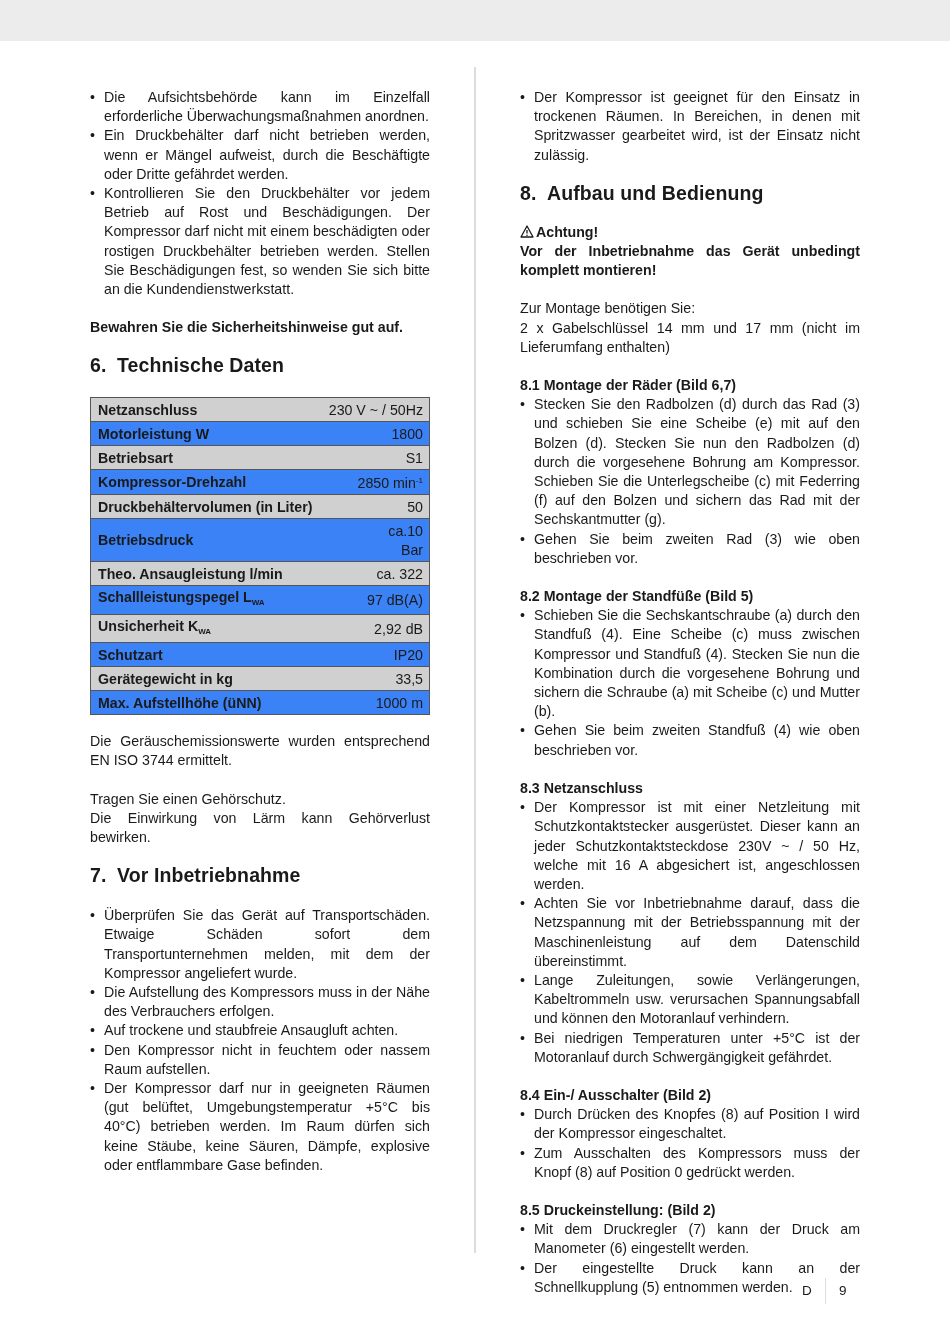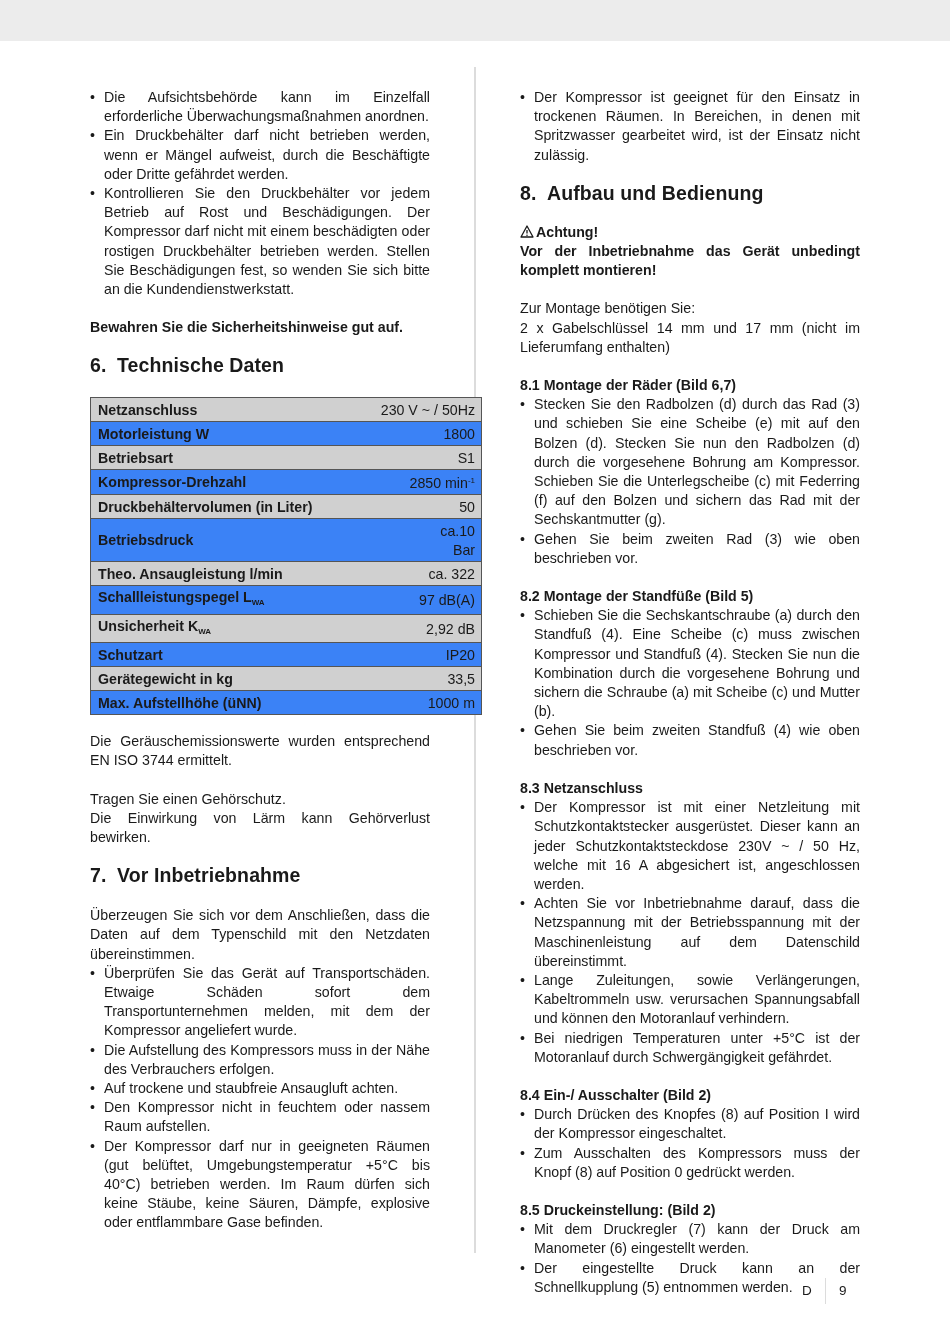--- a/index.html
+++ b/index.html
@@ -12,21 +12,21 @@
   .col-right { left: 520px; width: 340px; }
   p.body { text-align: justify; }
   ul.bullets { list-style: none; }
   ul.bullets li { position: relative; padding-left: 14px; text-align: justify; }
   ul.bullets li::before { content: "•"; position: absolute; left: 0; top: 0; }
   .bold { font-weight: bold; }
   h2.section { font-size: 19.5px; font-weight: bold; line-height: 24px; letter-spacing: 0.1px; }
   h2.section .num { display: inline-block; width: 27px; }
   h3.sub { font-size: 14.2px; font-weight: bold; line-height: 19.2px; }
   .spacer-s { height: 19px; }
-  table.spec { width: 392px; border-collapse: collapse; border: 1px solid #555; font-size: 14.2px; }
+  table.spec { width: 340px; border-collapse: collapse; border: 1px solid #555; font-size: 14.2px; }
   table.spec td { border-top: 1px solid #555; border-bottom: 1px solid #555; padding: 2px 6px 1px 7px; line-height: 18.6px; height: 24px; vertical-align: middle; }
   table.spec td.k { font-weight: bold; }
   table.spec td.v { text-align: right; white-space: pre-line; }
   table.spec tr.shade td { background: #d0d0d0; }
   table.spec tr.plain td { background: #3b82f6; }
   sub.s { font-size: 8px; font-weight: bold; vertical-align: -3px; }
   sup.s { font-size: 8px; vertical-align: 5px; }
   .warn-icon { display: inline-block; width: 14px; height: 13px; vertical-align: -1px; margin-right: 2px; }
   .footer { position: absolute; top: 1280px; left: 800px; font-size: 13.5px; height: 22px; line-height: 22px; }
   .footer .lang { position: absolute; left: 2px; }
@@ -108,21 +108,20 @@
 
   <p class="body" style="margin-top:17px;">Die Geräuschemissionswerte wurden entsprechend EN ISO 3744 ermittelt.</p>
   <div class="spacer-s"></div>
   <p class="body">Tragen Sie einen Gehörschutz.</p>
   <p class="body">Die Einwirkung von Lärm kann Gehörverlust bewirken.</p>
 
   <h2 class="section" style="margin-top:16px;margin-bottom:19px;">
     <span class="num">7.</span><span>Vor Inbetriebnahme</span>
   </h2>
 
-  <p class="body">Überzeugen Sie sich vor dem Anschließen, dass die Daten auf dem Typenschild mit den Netzdaten übereinstimmen.</p>
   <ul class="bullets">
     <li>Überprüfen Sie das Gerät auf Transportschäden. Etwaige Schäden sofort dem Transportunternehmen melden, mit dem der Kompressor angeliefert wurde.</li>
     <li>Die Aufstellung des Kompressors muss in der Nähe des Verbrauchers erfolgen.</li>
     <li>Auf trockene und staubfreie Ansaugluft achten.</li>
     <li>Den Kompressor nicht in feuchtem oder nassem Raum aufstellen.</li>
     <li>Der Kompressor darf nur in geeigneten Räumen (gut belüftet, Umgebungstemperatur +5°C bis 40°C) betrieben werden. Im Raum dürfen sich keine Stäube, keine Säuren, Dämpfe, explosive oder entflammbare Gase befinden.</li>
   </ul>
 </div>
 
 <div class="col col-right">

